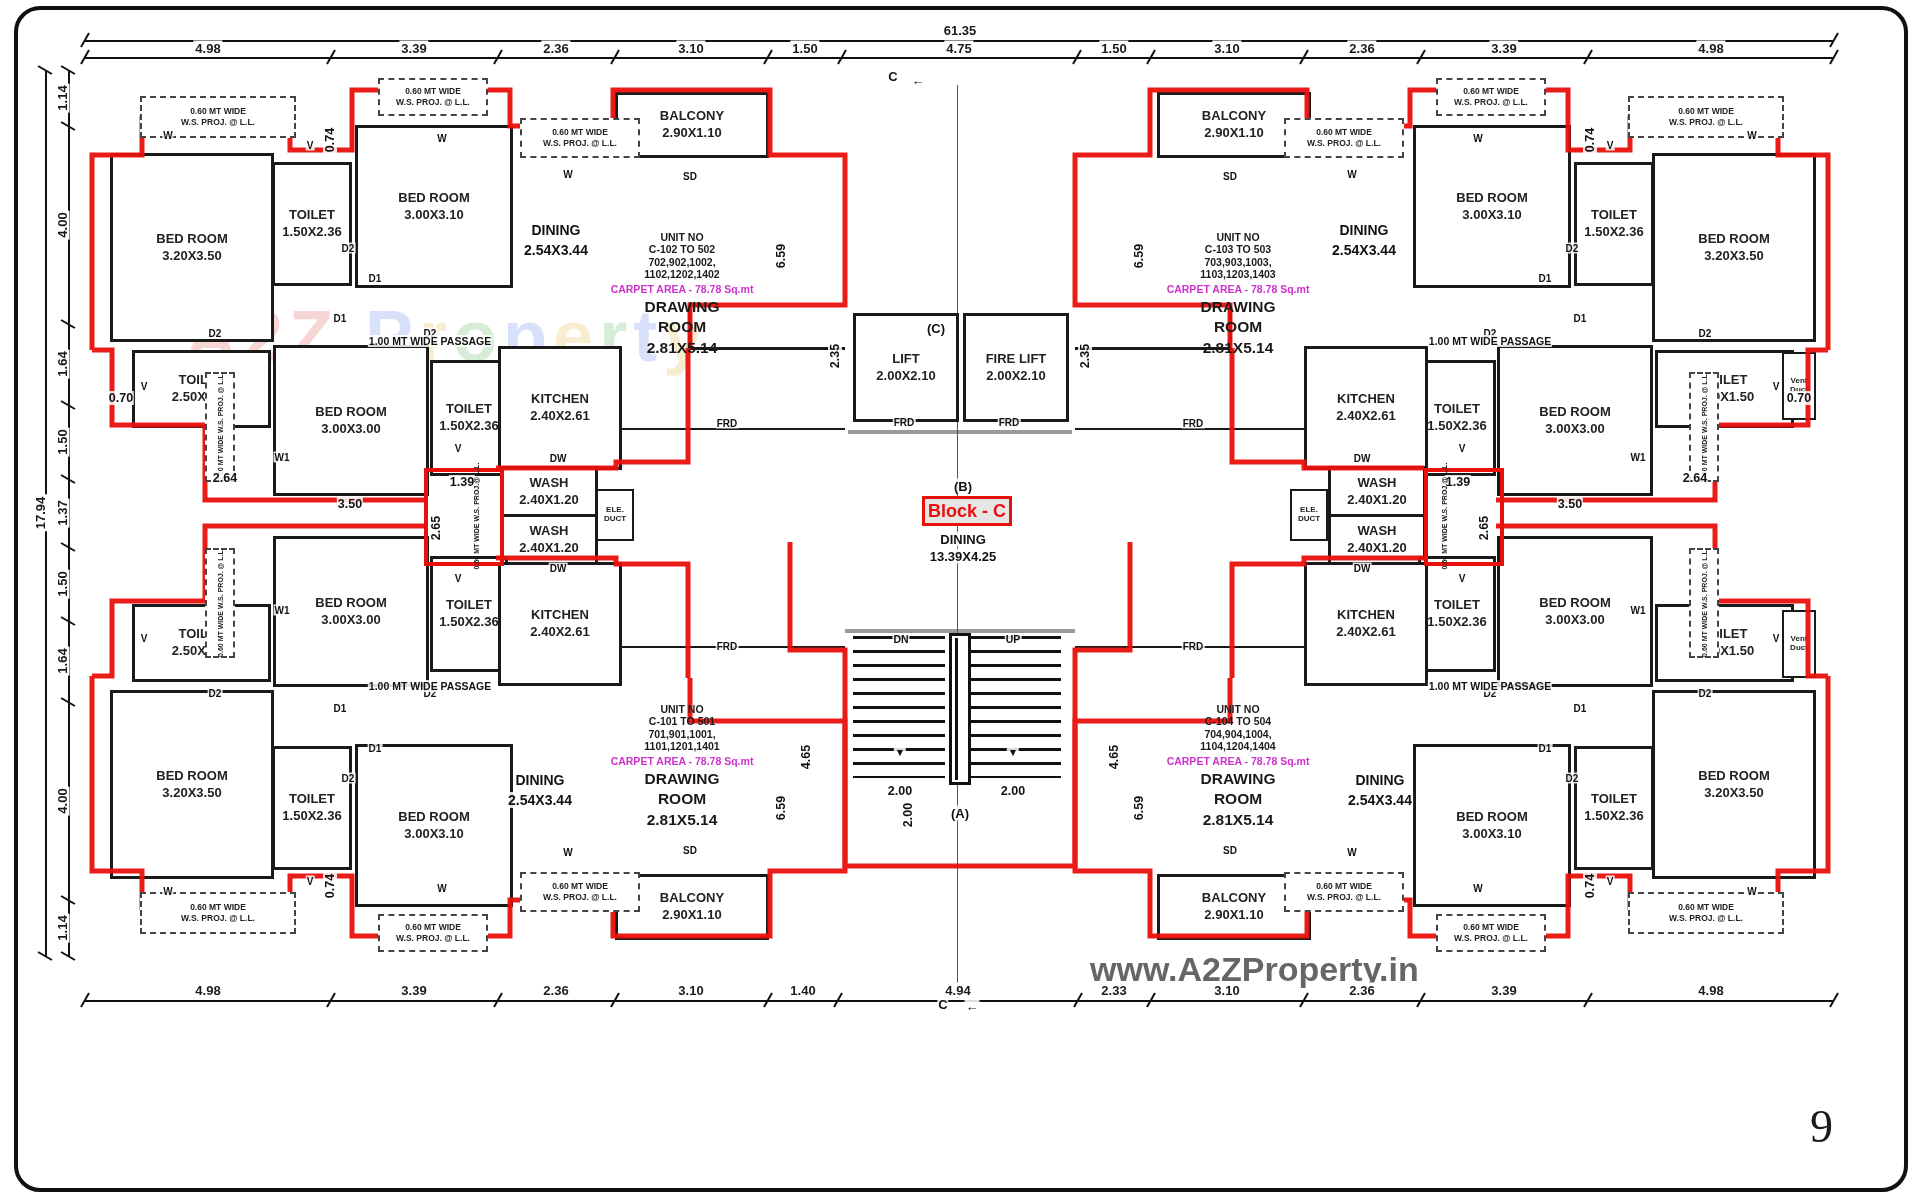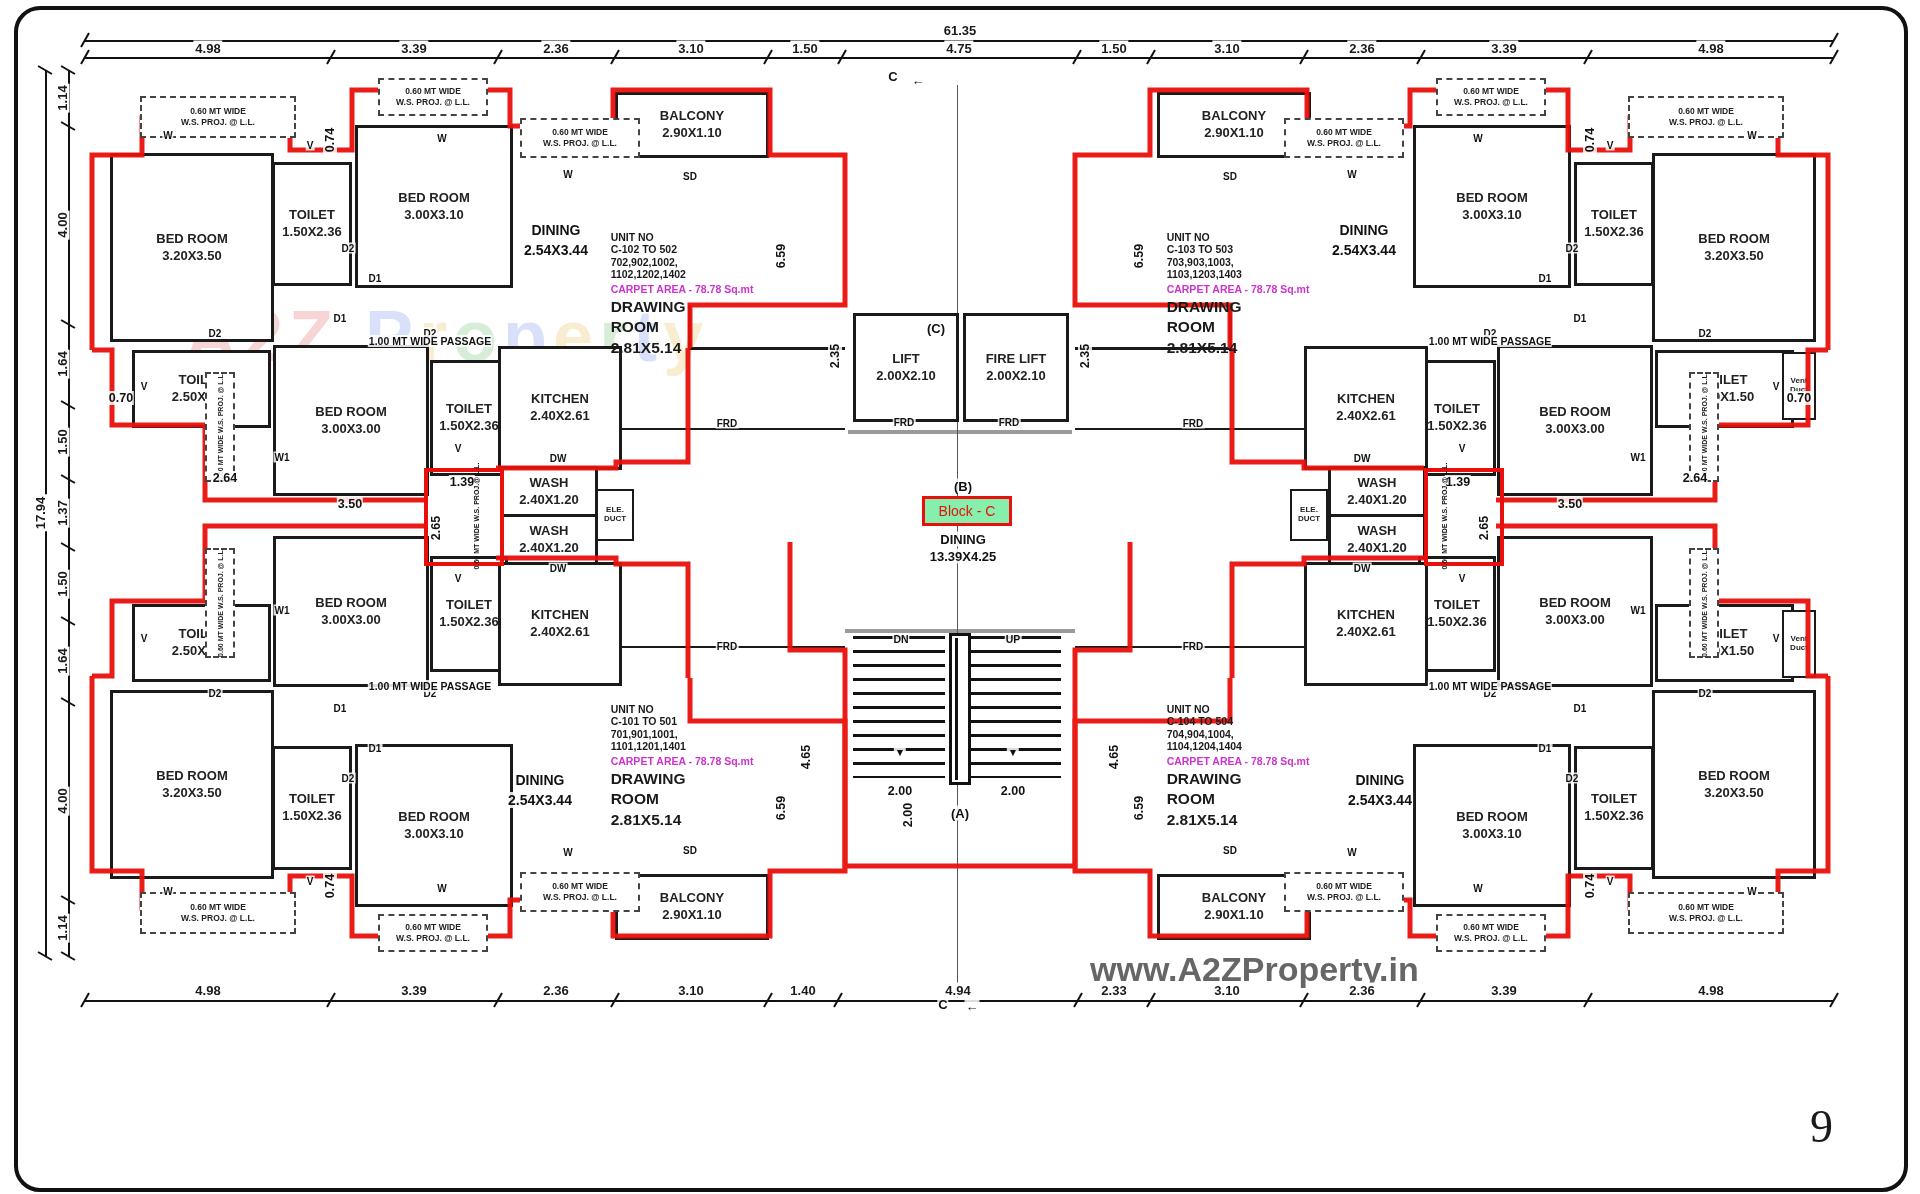--- a/index.html
+++ b/index.html
@@ -23,26 +23,26 @@
   .lbl.dim{font-size:12.5px;font-weight:600;}
   .lbl.small{font-size:10.5px;}
   .lbl.med{font-size:13px;}
   .lbl.roomtxt{font-size:14px;}
   .lbl.tiny{font-size:7px;background:transparent;}
   .wl,.vl{position:absolute;background:var(--wall);z-index:3;}
   .dimline{position:absolute;background:#111;z-index:4;}
   .tick{position:absolute;width:16px;height:2px;background:#111;z-index:4;}
   .dimnum{position:absolute;transform:translate(-50%,-50%);font-size:13px;font-weight:600;z-index:4;background:#fff;padding:0 2px;}
   .dimnum.rot{transform:translate(-50%,-50%) rotate(-90deg);}
-  .ublock{position:absolute;transform:translateX(-50%);z-index:8;}
+  .ublock{position:absolute;transform:translateX(-50%);text-align:center;z-index:8;}
   .ublock .ul{font-size:10.5px;font-weight:600;line-height:1.18;}
   .ublock .carpet{font-size:10.5px;font-weight:600;color:var(--magenta);margin-top:2px;white-space:nowrap;}
   .ublock .rm{font-size:15.5px;font-weight:600;line-height:1.15;margin-top:3px;}
   #blockc{position:absolute;border:3px solid var(--red);color:var(--red);
-          font-size:14px;font-weight:400;display:flex;align-items:center;justify-content:center;z-index:9;background:#86efac;}
+          font-size:18px;font-weight:700;display:flex;align-items:center;justify-content:center;z-index:9;background:#e5e5e5;}
   #wm-center{position:absolute;left:185px;top:295px;font-size:72px;font-weight:700;
              letter-spacing:6px;opacity:.45;z-index:2;white-space:nowrap;}
   #wm-bottom{position:absolute;left:1090px;top:950px;font-size:34px;font-weight:700;
              color:#404040;z-index:2;white-space:nowrap;opacity:.8;}
   #titleblock{position:absolute;left:85px;top:1045px;z-index:9;}
   #tb1{font-size:23px;font-weight:700;text-decoration:underline;text-underline-offset:5px;}
   .tbrow{font-size:20px;font-weight:600;margin-top:7px;display:flex;}
   .tbrow .v{position:absolute;left:460px;}
   #pageno{position:absolute;left:1810px;top:1100px;font-size:46px;
           font-family:"Liberation Serif", serif;z-index:9;}

